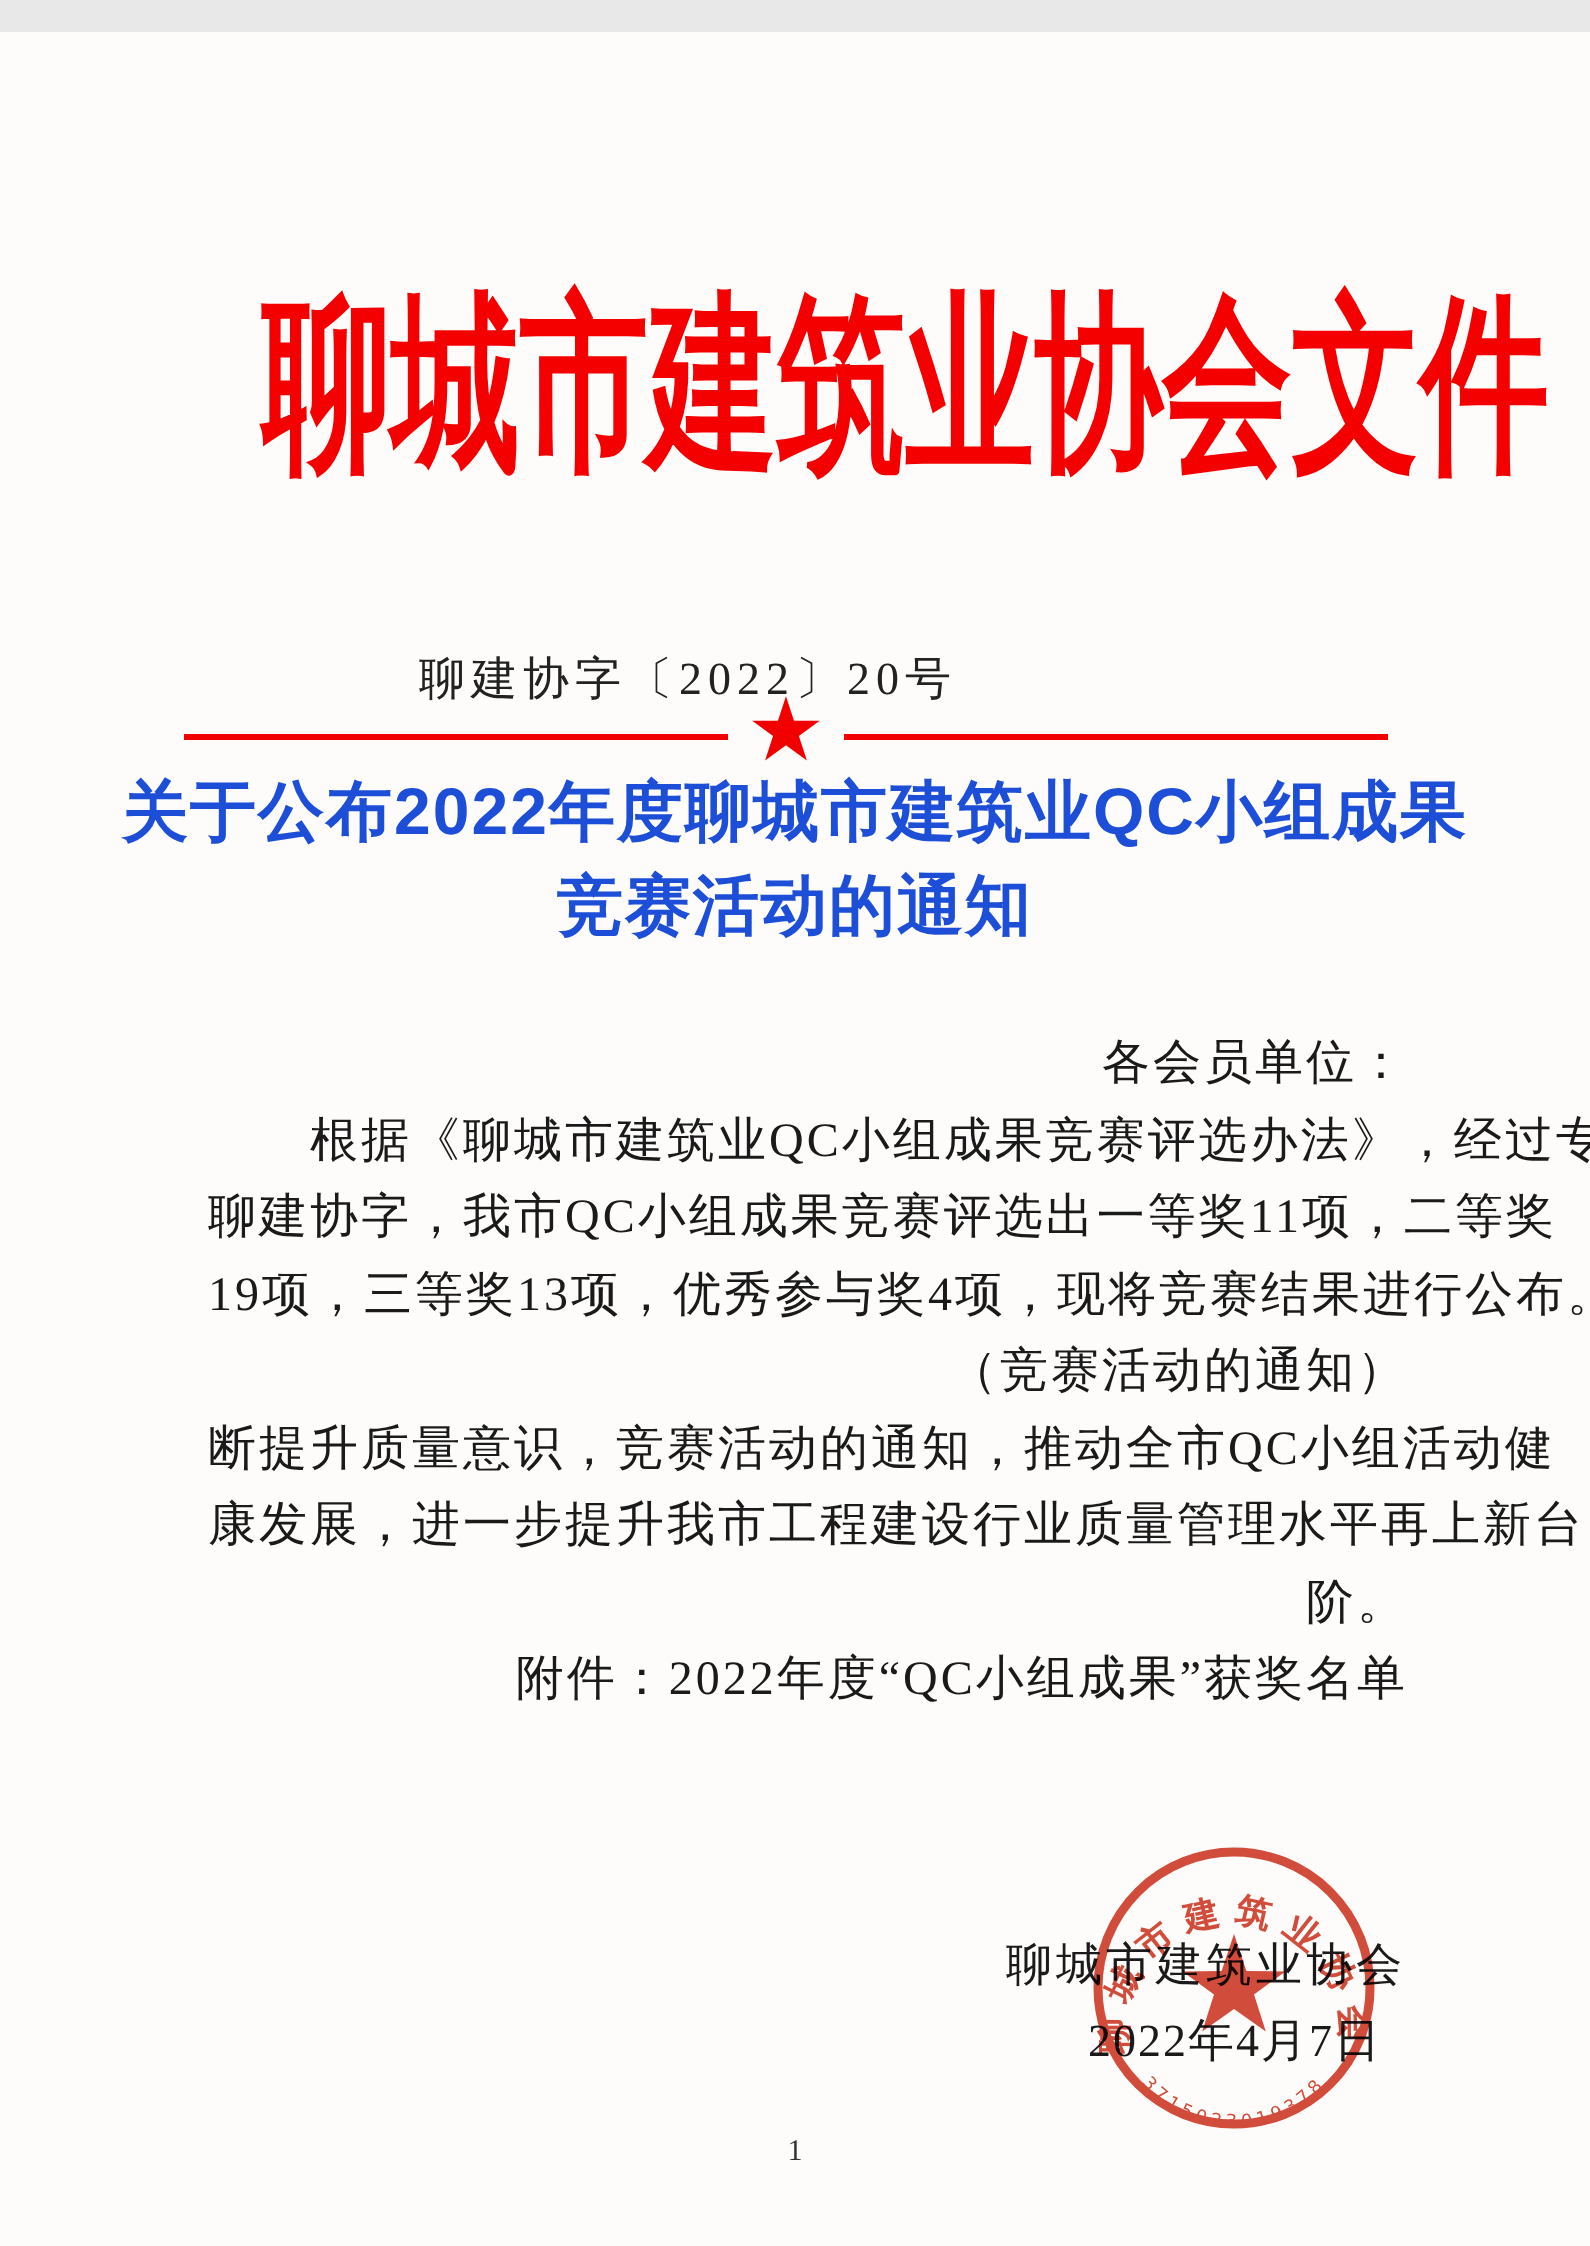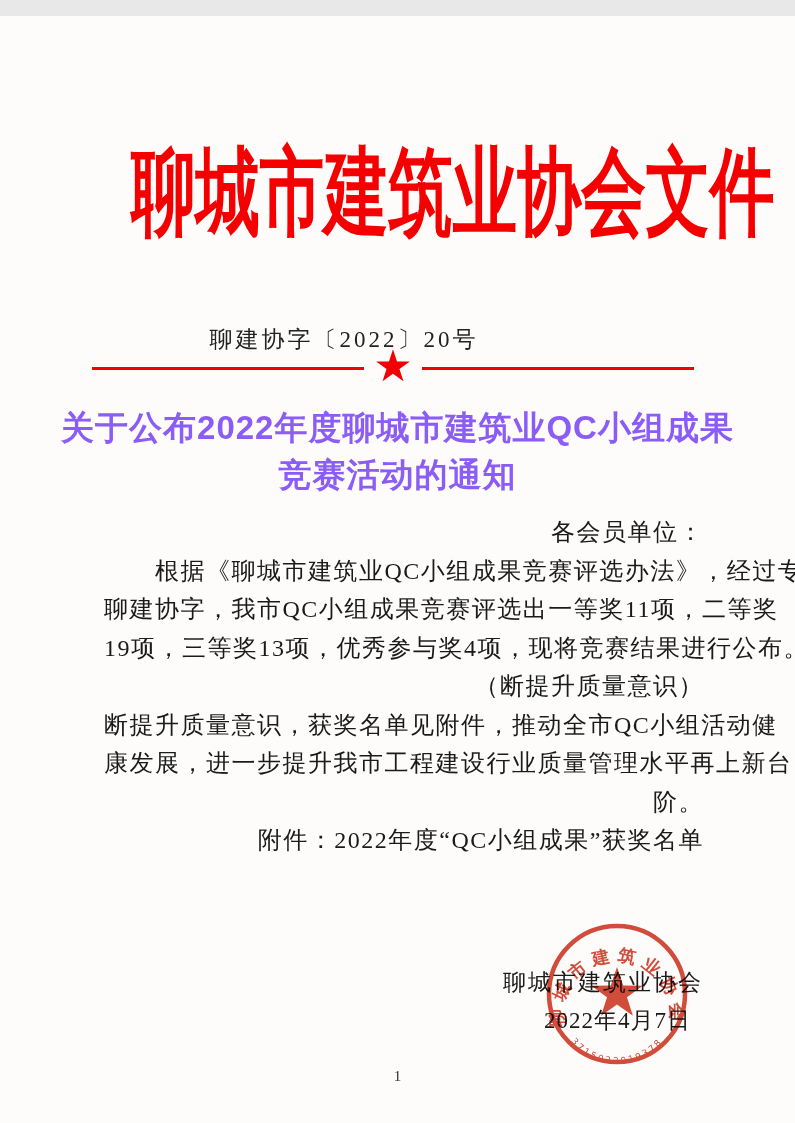--- a/index.html
+++ b/index.html
@@ -37,24 +37,24 @@
   }
   .divider .seg{flex:1;height:3px;background:#f20000;}
   .divider .star{
     color:#f20000;font-size:44px;line-height:40px;
     margin:0 9px;
     font-family:"DejaVu Sans",sans-serif;
     transform:translateY(-2px);
   }
   
   .notice-title{
-    position:absolute;top:388px;left:0;width:795px;
+    position:absolute;top:366px;left:0;width:795px;
     text-align:center;
     font-weight:700;font-size:33px;line-height:47px;
-    color:#8b5cf6;
+    color:#1d4ed8;
     font-family:"Liberation Sans","DejaVu Sans",sans-serif;
     letter-spacing:1px;
   }
   
   .body-text{
     position:absolute;top:497px;left:104px;width:600px;
     font-size:24px;line-height:38.5px;letter-spacing:1.5px;
     color:#1a1a1a;
   }
   .body-text .line{white-space:nowrap;text-align:right;}
@@ -103,24 +103,24 @@
   <div class="body-text">
 
       <div class="line">各会员单位：</div>
 
       <div class="line indent">根据《聊城市建筑业QC小组成果竞赛评选办法》，经过专</div>
 
       <div class="line">聊建协字，我市QC小组成果竞赛评选出一等奖11项，二等奖</div>
 
       <div class="line">19项，三等奖13项，优秀参与奖4项，现将竞赛结果进行公布。</div>
 
-      <div class="line">（断提升质量意识）</div>
+      <div class="line">（竞赛活动的通知）</div>
 
 
-      <div class="line">断提升质量意识，获奖名单见附件，推动全市QC小组活动健</div>
+      <div class="line">断提升质量意识，竞赛活动的通知，推动全市QC小组活动健</div>
 
       <div class="line">康发展，进一步提升我市工程建设行业质量管理水平再上新台</div>
 
       <div class="line">阶。</div>
 
       <div class="line indent">附件：2022年度“QC小组成果”获奖名单</div>
     </div>
 
   <div class="sig-org">聊城市建筑业协会</div>
   <div class="sig-date">2022年4月7日</div>

